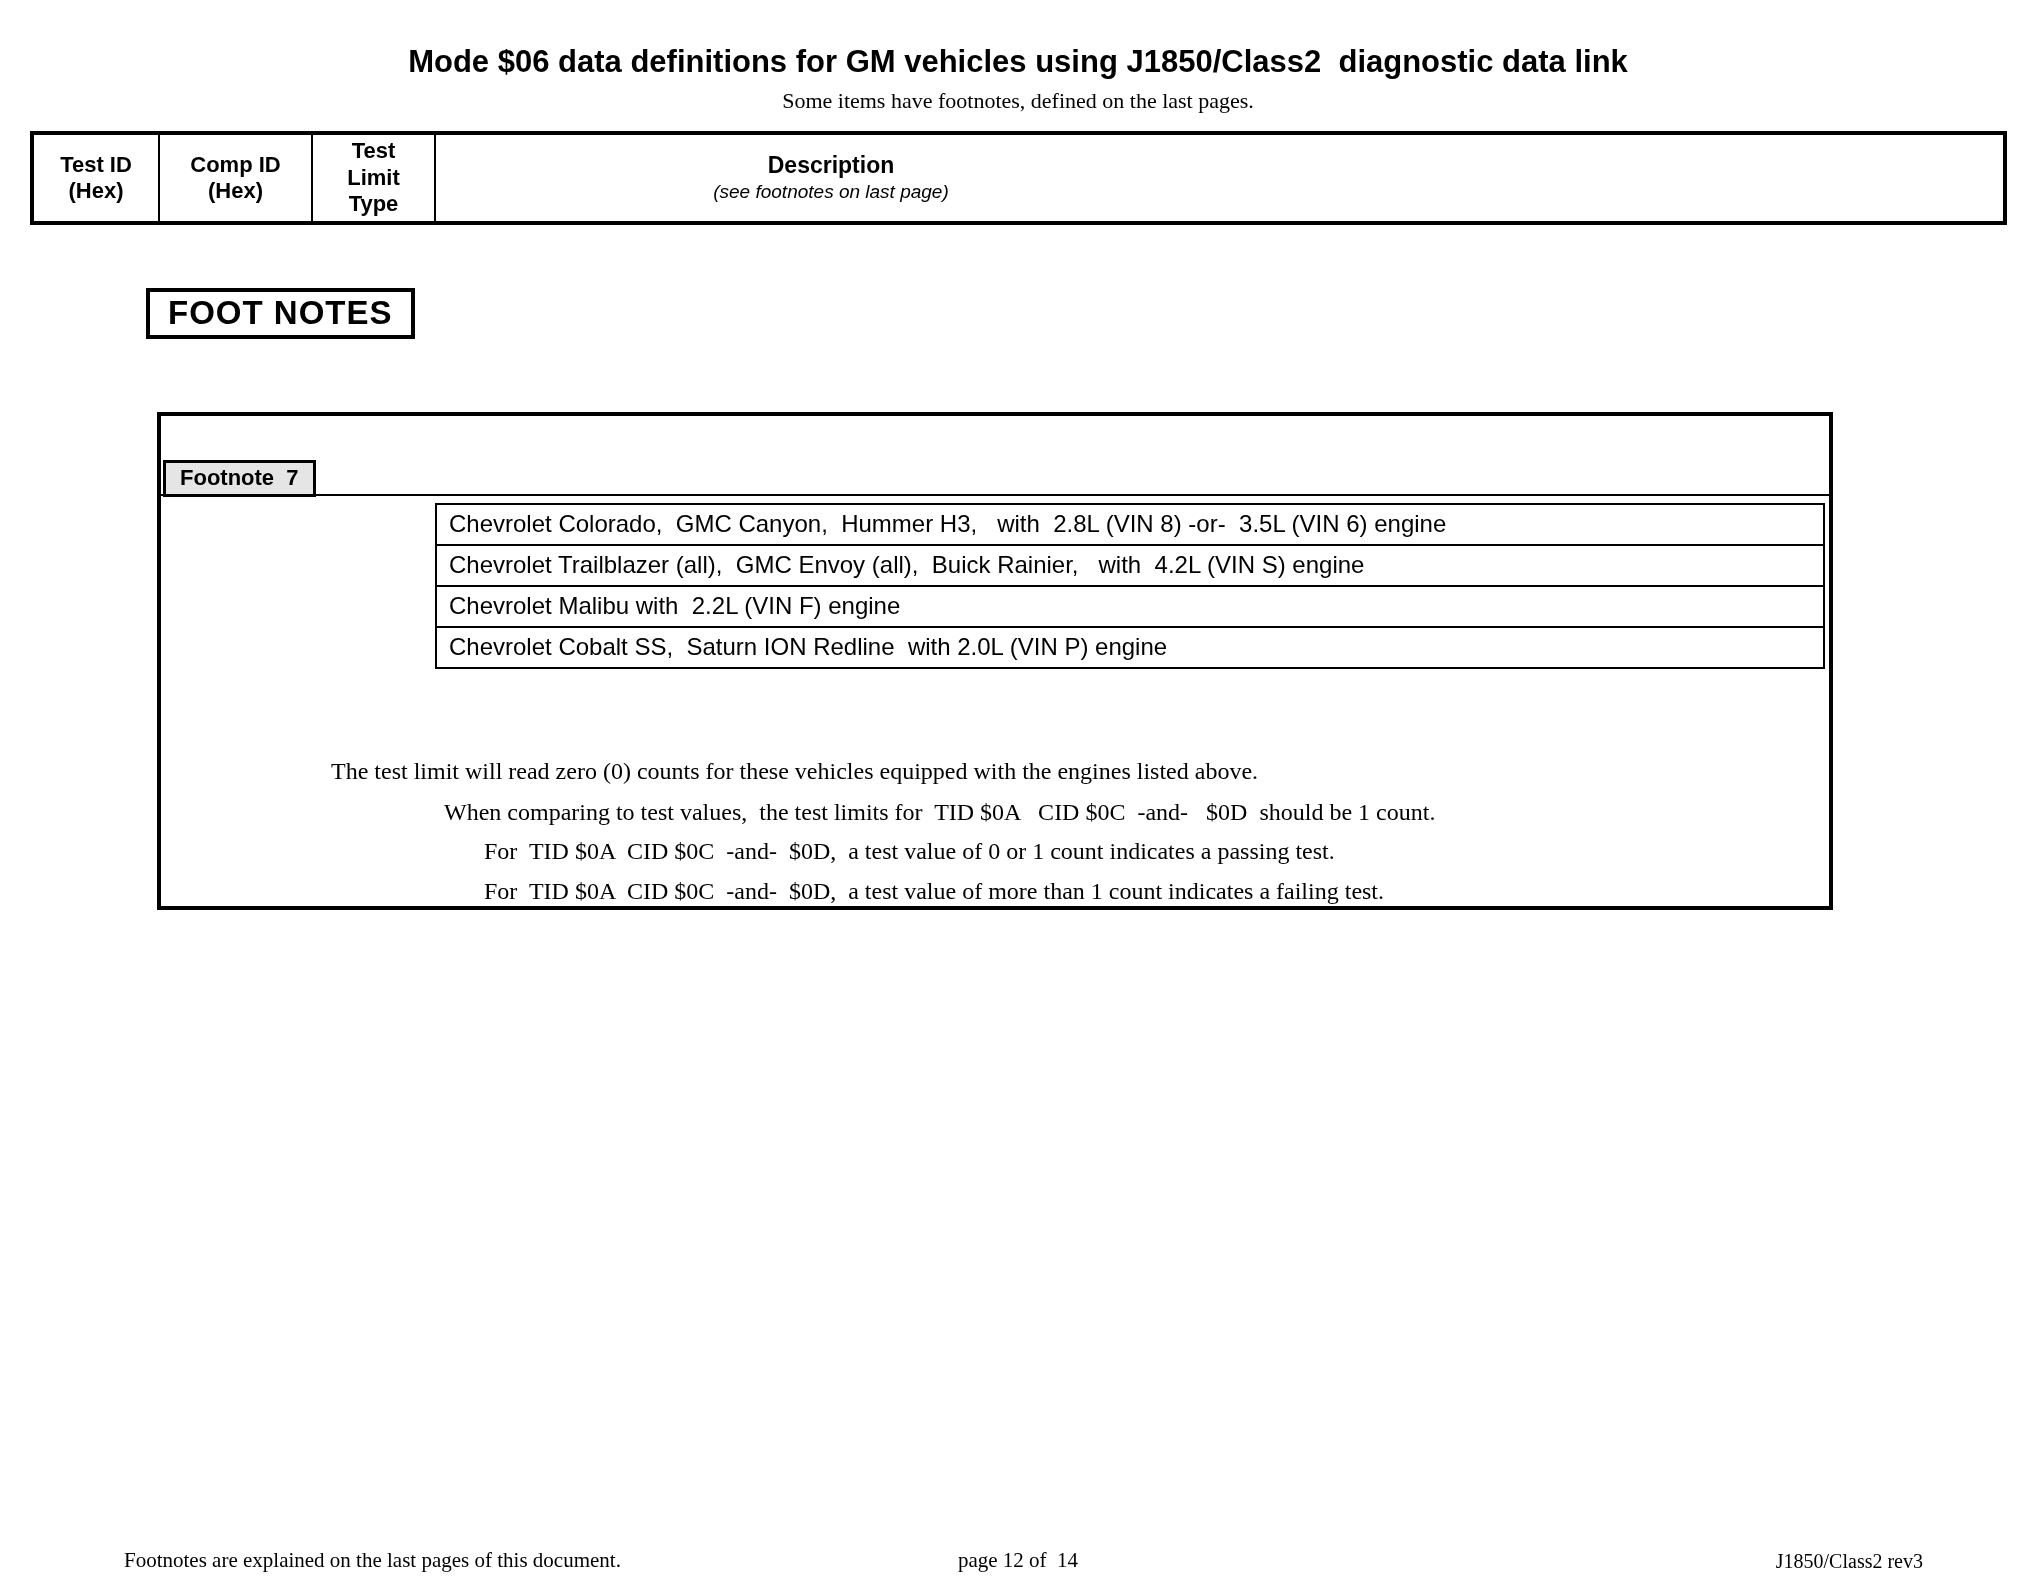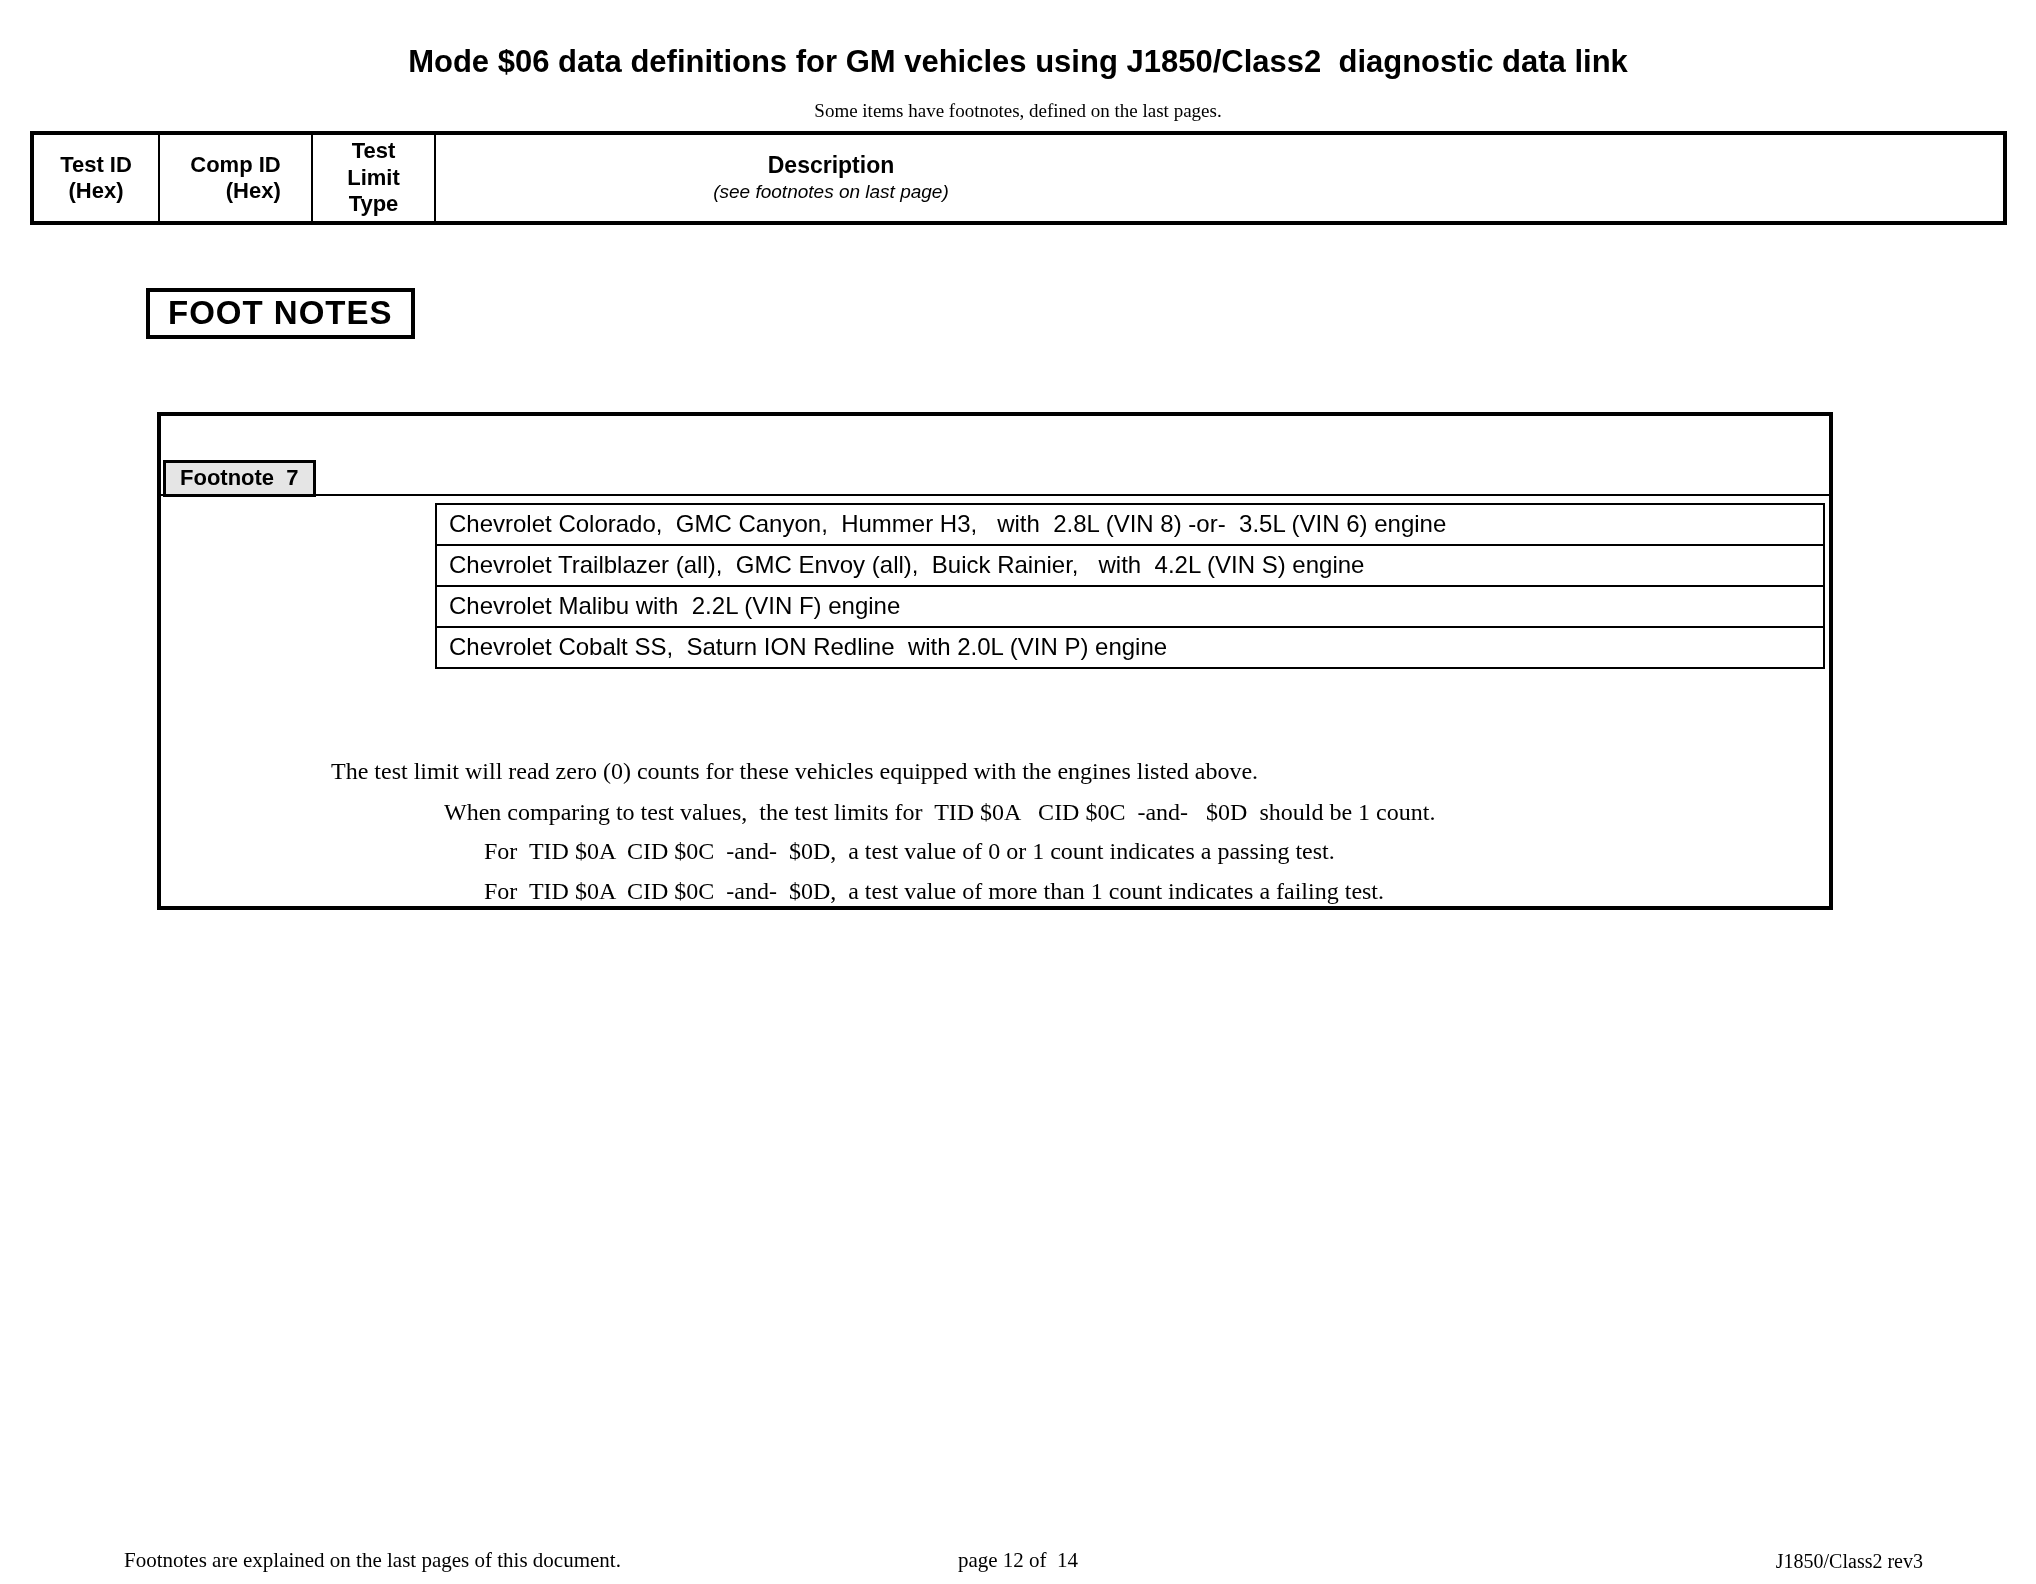--- a/index.html
+++ b/index.html
@@ -13,37 +13,36 @@
     font-family: "Liberation Sans", sans-serif;
     overflow: hidden;
   }
   .title {
     position: absolute; top: 44px; left: 0; width: 100%;
     text-align: center; font-weight: bold; font-size: 31px;
     white-space: pre-wrap;
   }
   .subtitle {
     position: absolute; top: 88px; left: 0; width: 100%;
-    text-align: center; font-family: "Liberation Serif", serif; font-size: 19px;
+    text-align: center; font-family: "Liberation Serif", serif; font-size: 22px;
     white-space: pre-wrap;
-    margin-top: 12px;
   }
   .header-table {
     position: absolute; left: 30px; top: 131px; width: 1977px; height: 94px;
     border: 4px solid #000; display: flex; background: #fff;
   }
   .ht-cell {
     border-right: 2px solid #000;
     display: flex; flex-direction: column; align-items: center; justify-content: center;
     font-weight: bold; font-size: 22px; line-height: 1.2; text-align: center;
     white-space: pre-line;
   }
   .ht-cell:last-child { border-right: none; }
   .w1 { flex: 0 0 126px; }
-  .w2 { flex: 0 0 153px; text-align: right; }
+  .w2 { flex: 0 0 153px; }
   .w3 { flex: 0 0 123px; }
   .w4 { flex: 0 0 790px; }
   .w5 { flex: 0 0 610px; }
   .w6 { flex: 1; }
   .desc-label { font-size: 23px; }
   .desc-note { font-size: 19px; font-style: italic; font-weight: normal; margin-top: 2px; }
   .footnotes-heading {
     position: absolute; left: 146px; top: 288px;
     border: 4px solid #000; padding: 2px 18px 3px;
     font-weight: bold; font-size: 33px; letter-spacing: 1px;

